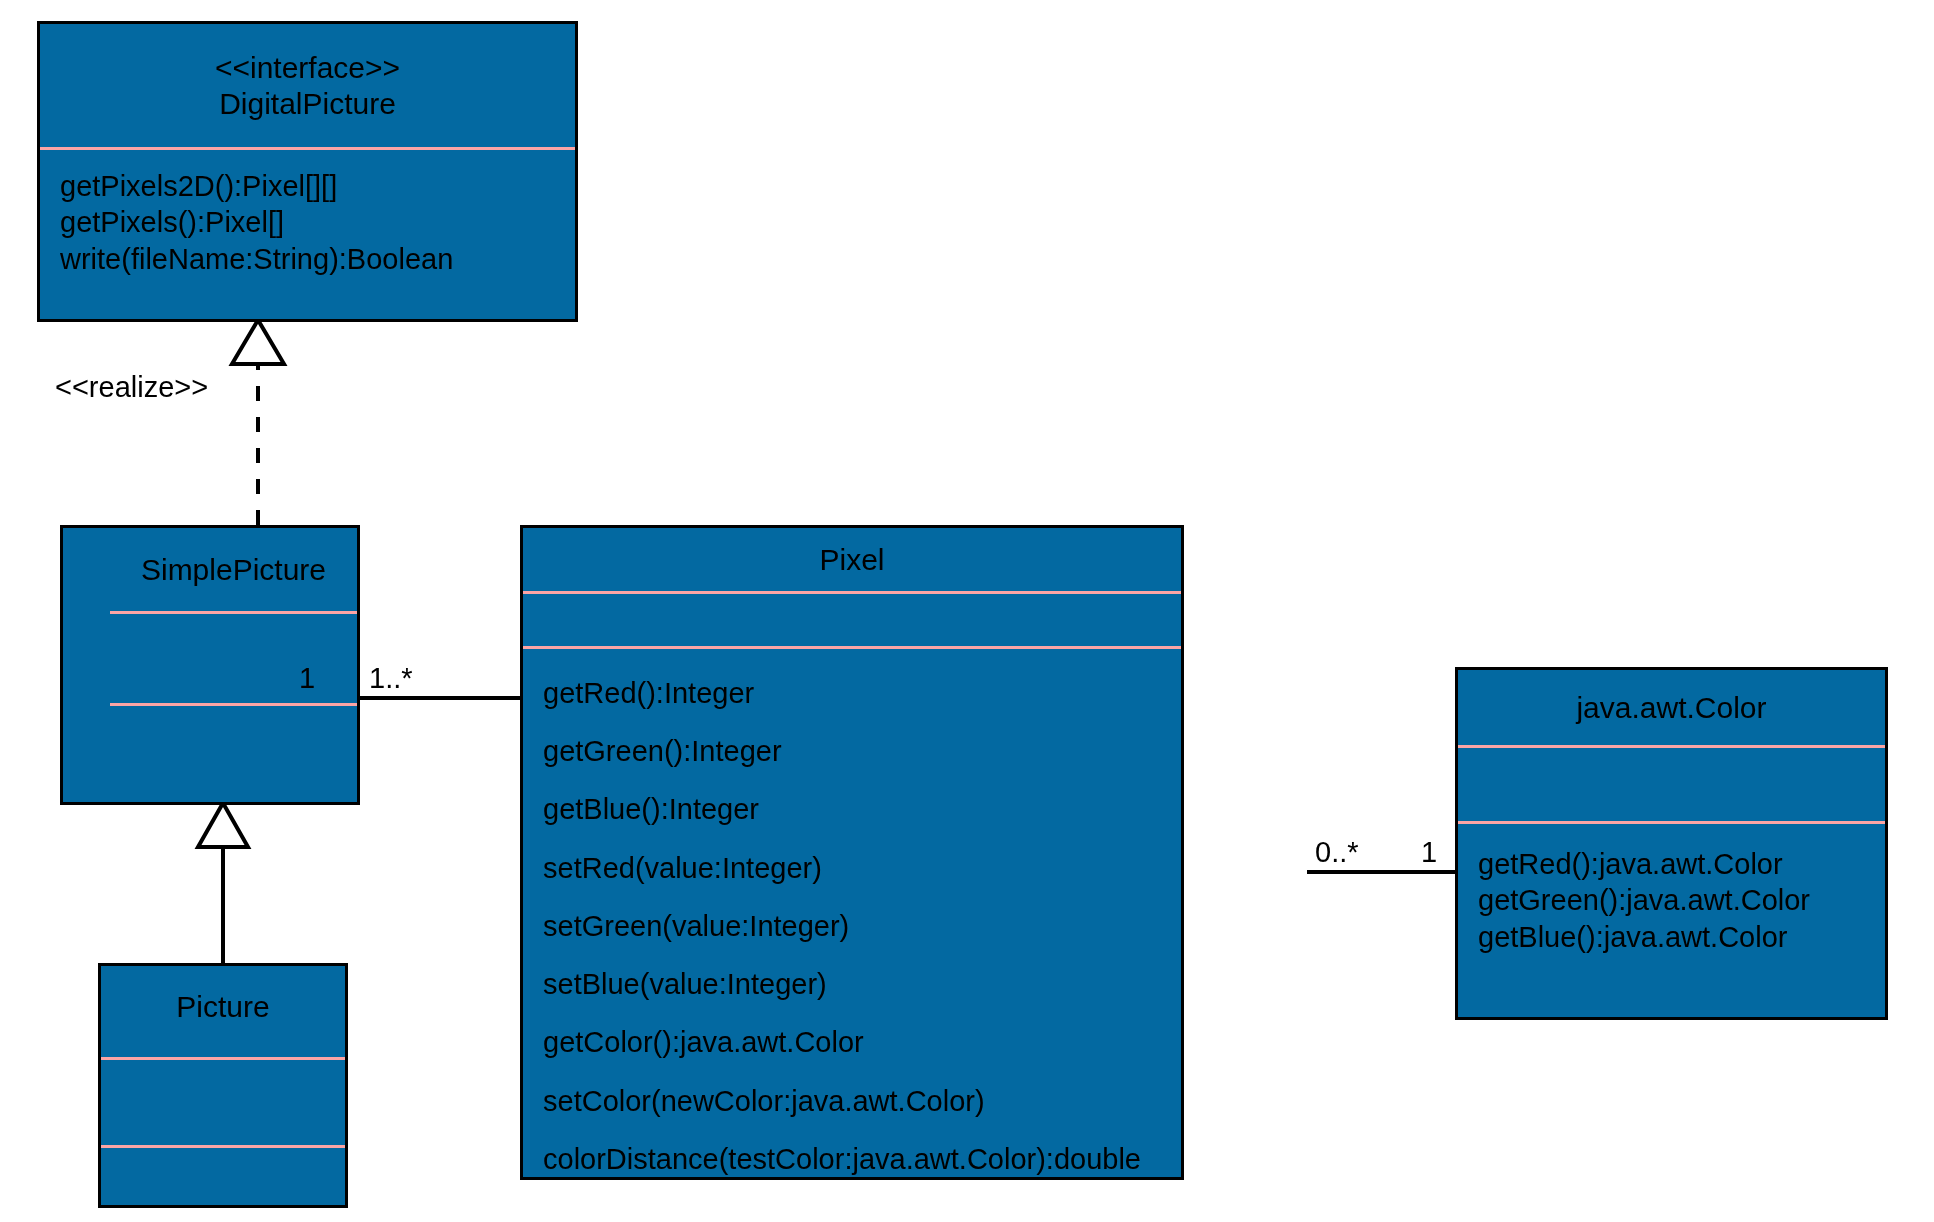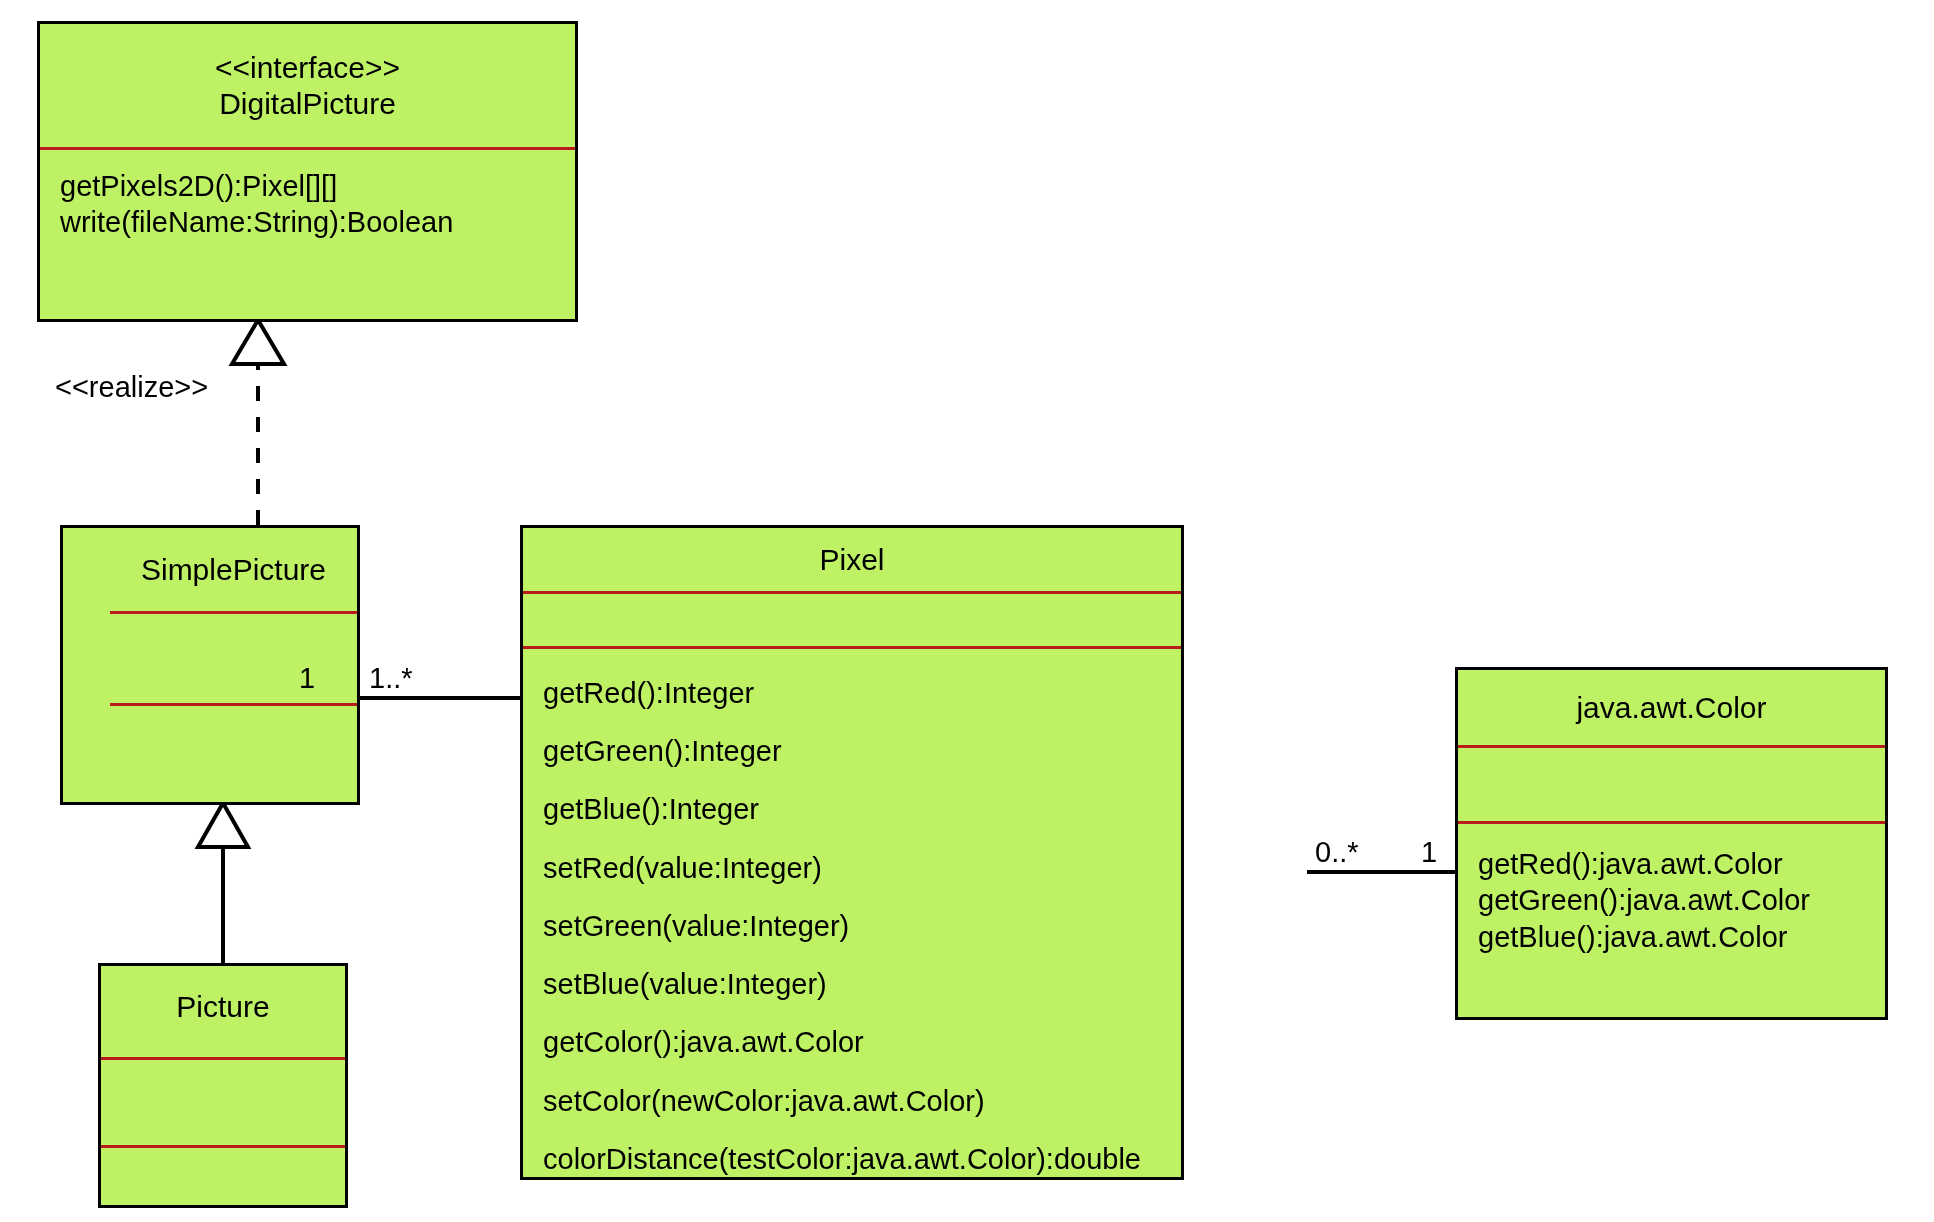--- a/index.html
+++ b/index.html
@@ -17,30 +17,30 @@
     width: 1934px;
     height: 1222px;
     background: #ffffff;
     overflow: hidden;
   }
   
   .uml-class {
     position: absolute;
     box-sizing: border-box;
     border: 3px solid #000000;
-    background: #bef264;
+    background: #0369a1;
     display: flex;
     flex-direction: column;
   }
   .compartment {
     box-sizing: border-box;
     position: relative;
   }
   .compartment + .compartment {
-    border-top: 3px solid #b91c1c;
+    border-top: 3px solid #fca5a5;
   }
   .c-header {
     display: flex;
     flex-direction: column;
     align-items: center;
     justify-content: center;
     text-align: center;
   }
   .c-empty {
     
@@ -117,20 +117,21 @@
     </g>
   </svg>
 
   <div class="uml-class" id="box-digital-picture" style="left:37px; top:21px; width:541px; height:301px;">
     <div class="compartment c-header" style="height:123px;">
       <div class="stereotype">&lt;&lt;interface&gt;&gt;</div>
       <div class="class-name">DigitalPicture</div>
     </div>
     <div class="compartment c-members" style="flex:1; padding-top:18px;">
       <div class="member">getPixels2D():Pixel[][]</div>
+      <div class="member">getPixels():Pixel[]</div>
       <div class="member">write(fileName:String):Boolean</div>
     </div>
   </div>
 
   <div class="edge-label" style="left:47px; top:372px;margin-left:8px;">&lt;&lt;realize&gt;&gt;</div>
 
   <div class="uml-class" id="box-simple-picture" style="left:60px; top:525px; width:300px; height:280px;padding-left:47px;">
     <div class="compartment c-header" style="height:83px;">
       <div class="class-name">SimplePicture</div>
     </div>

